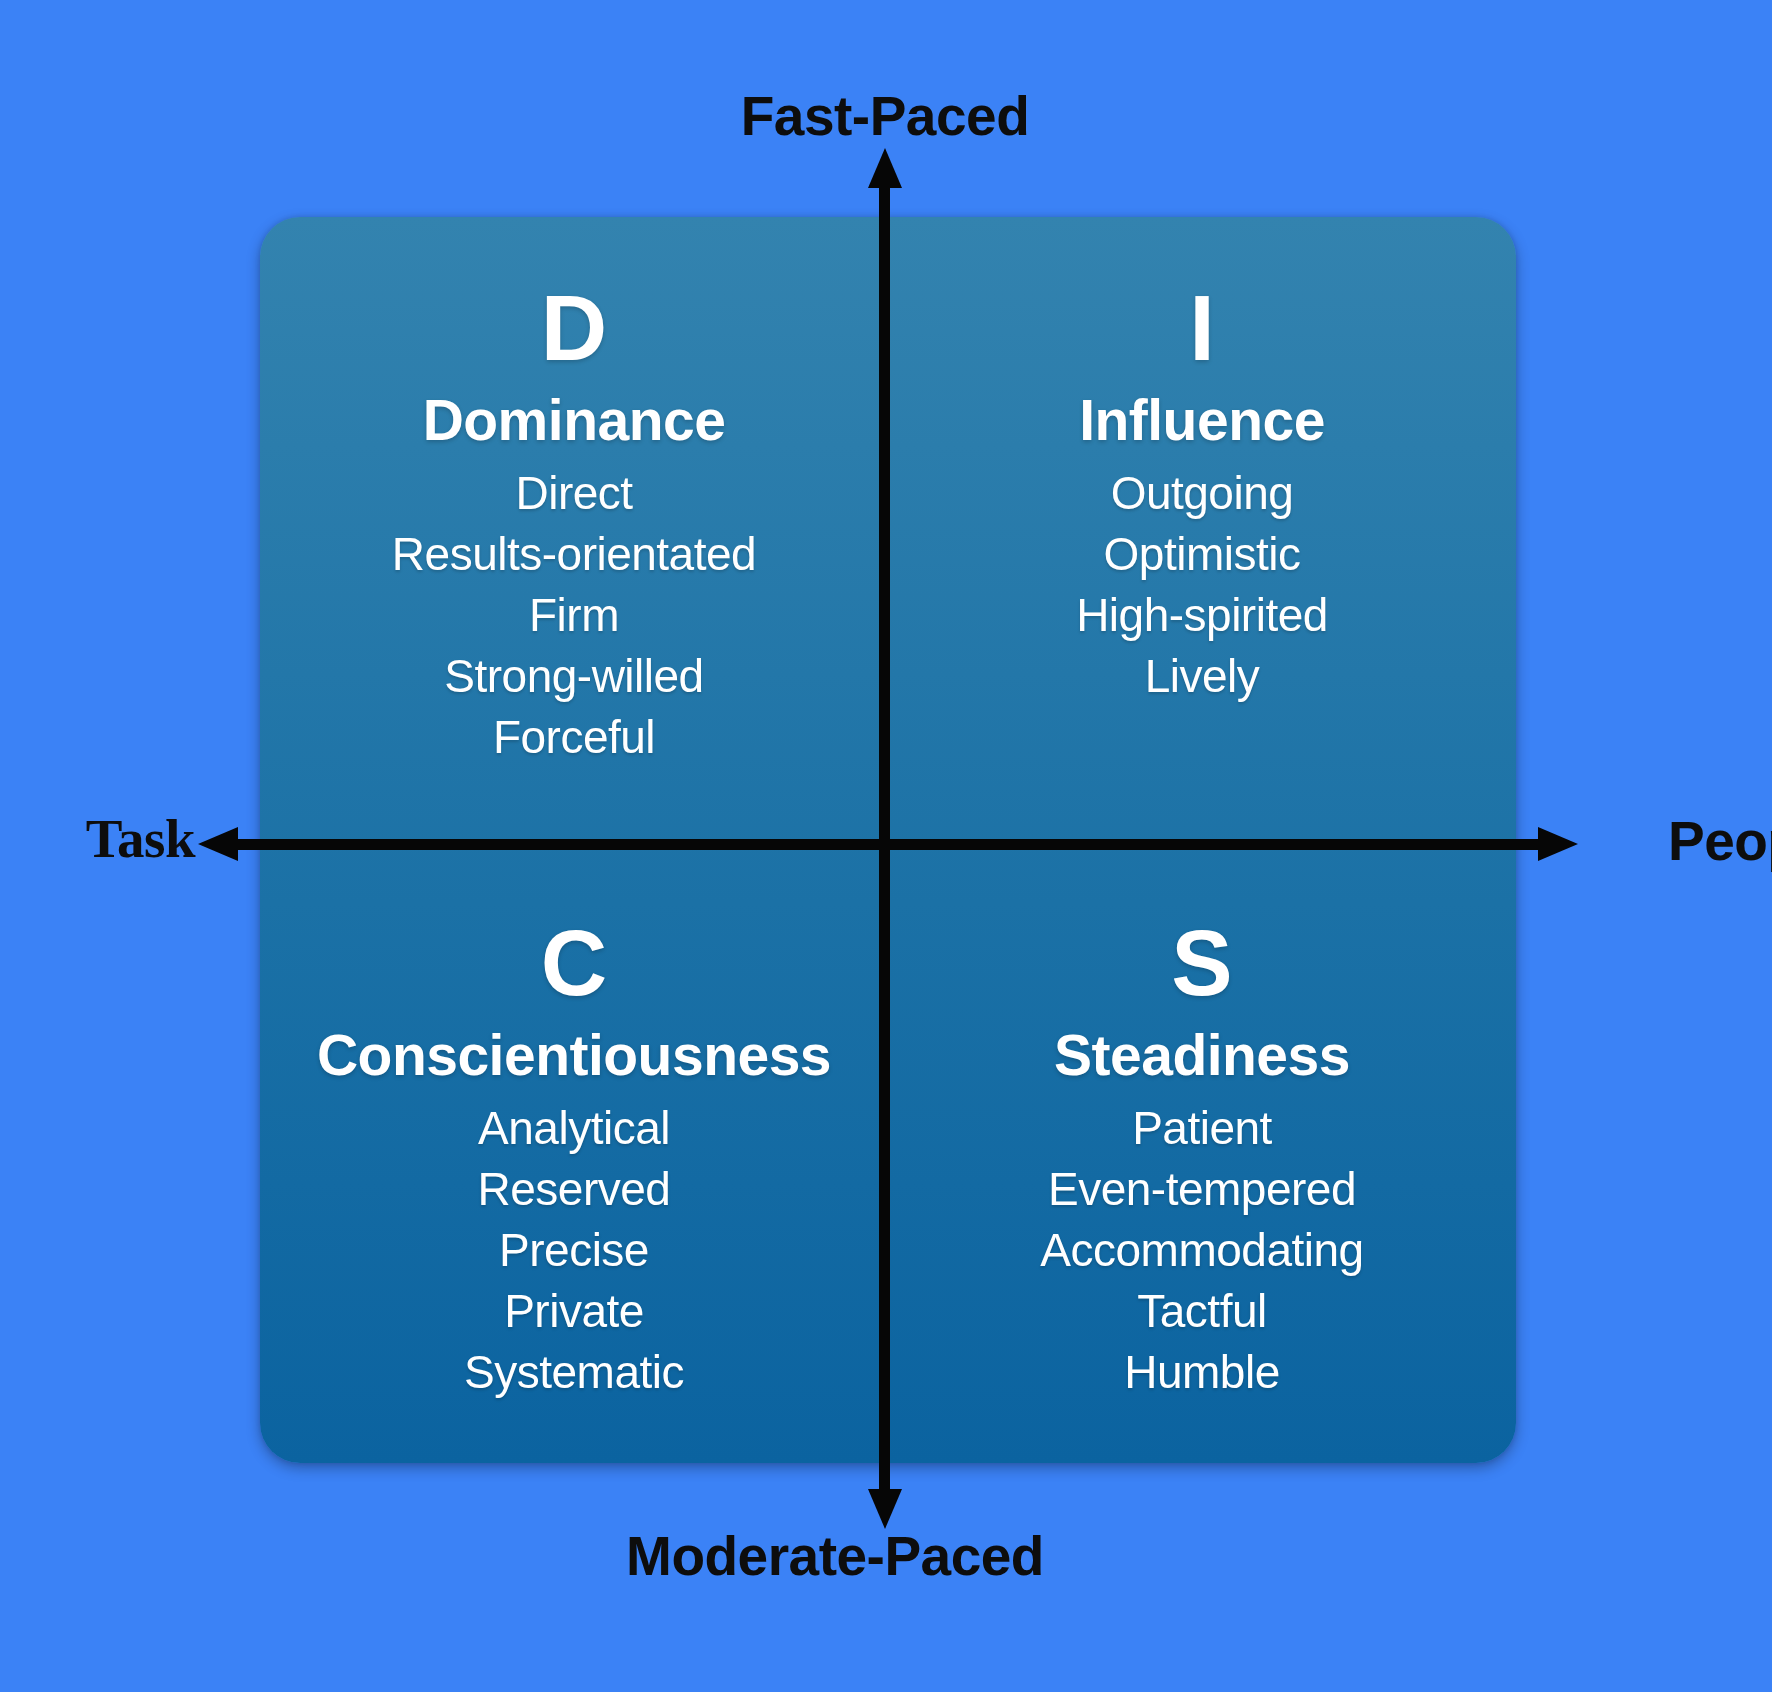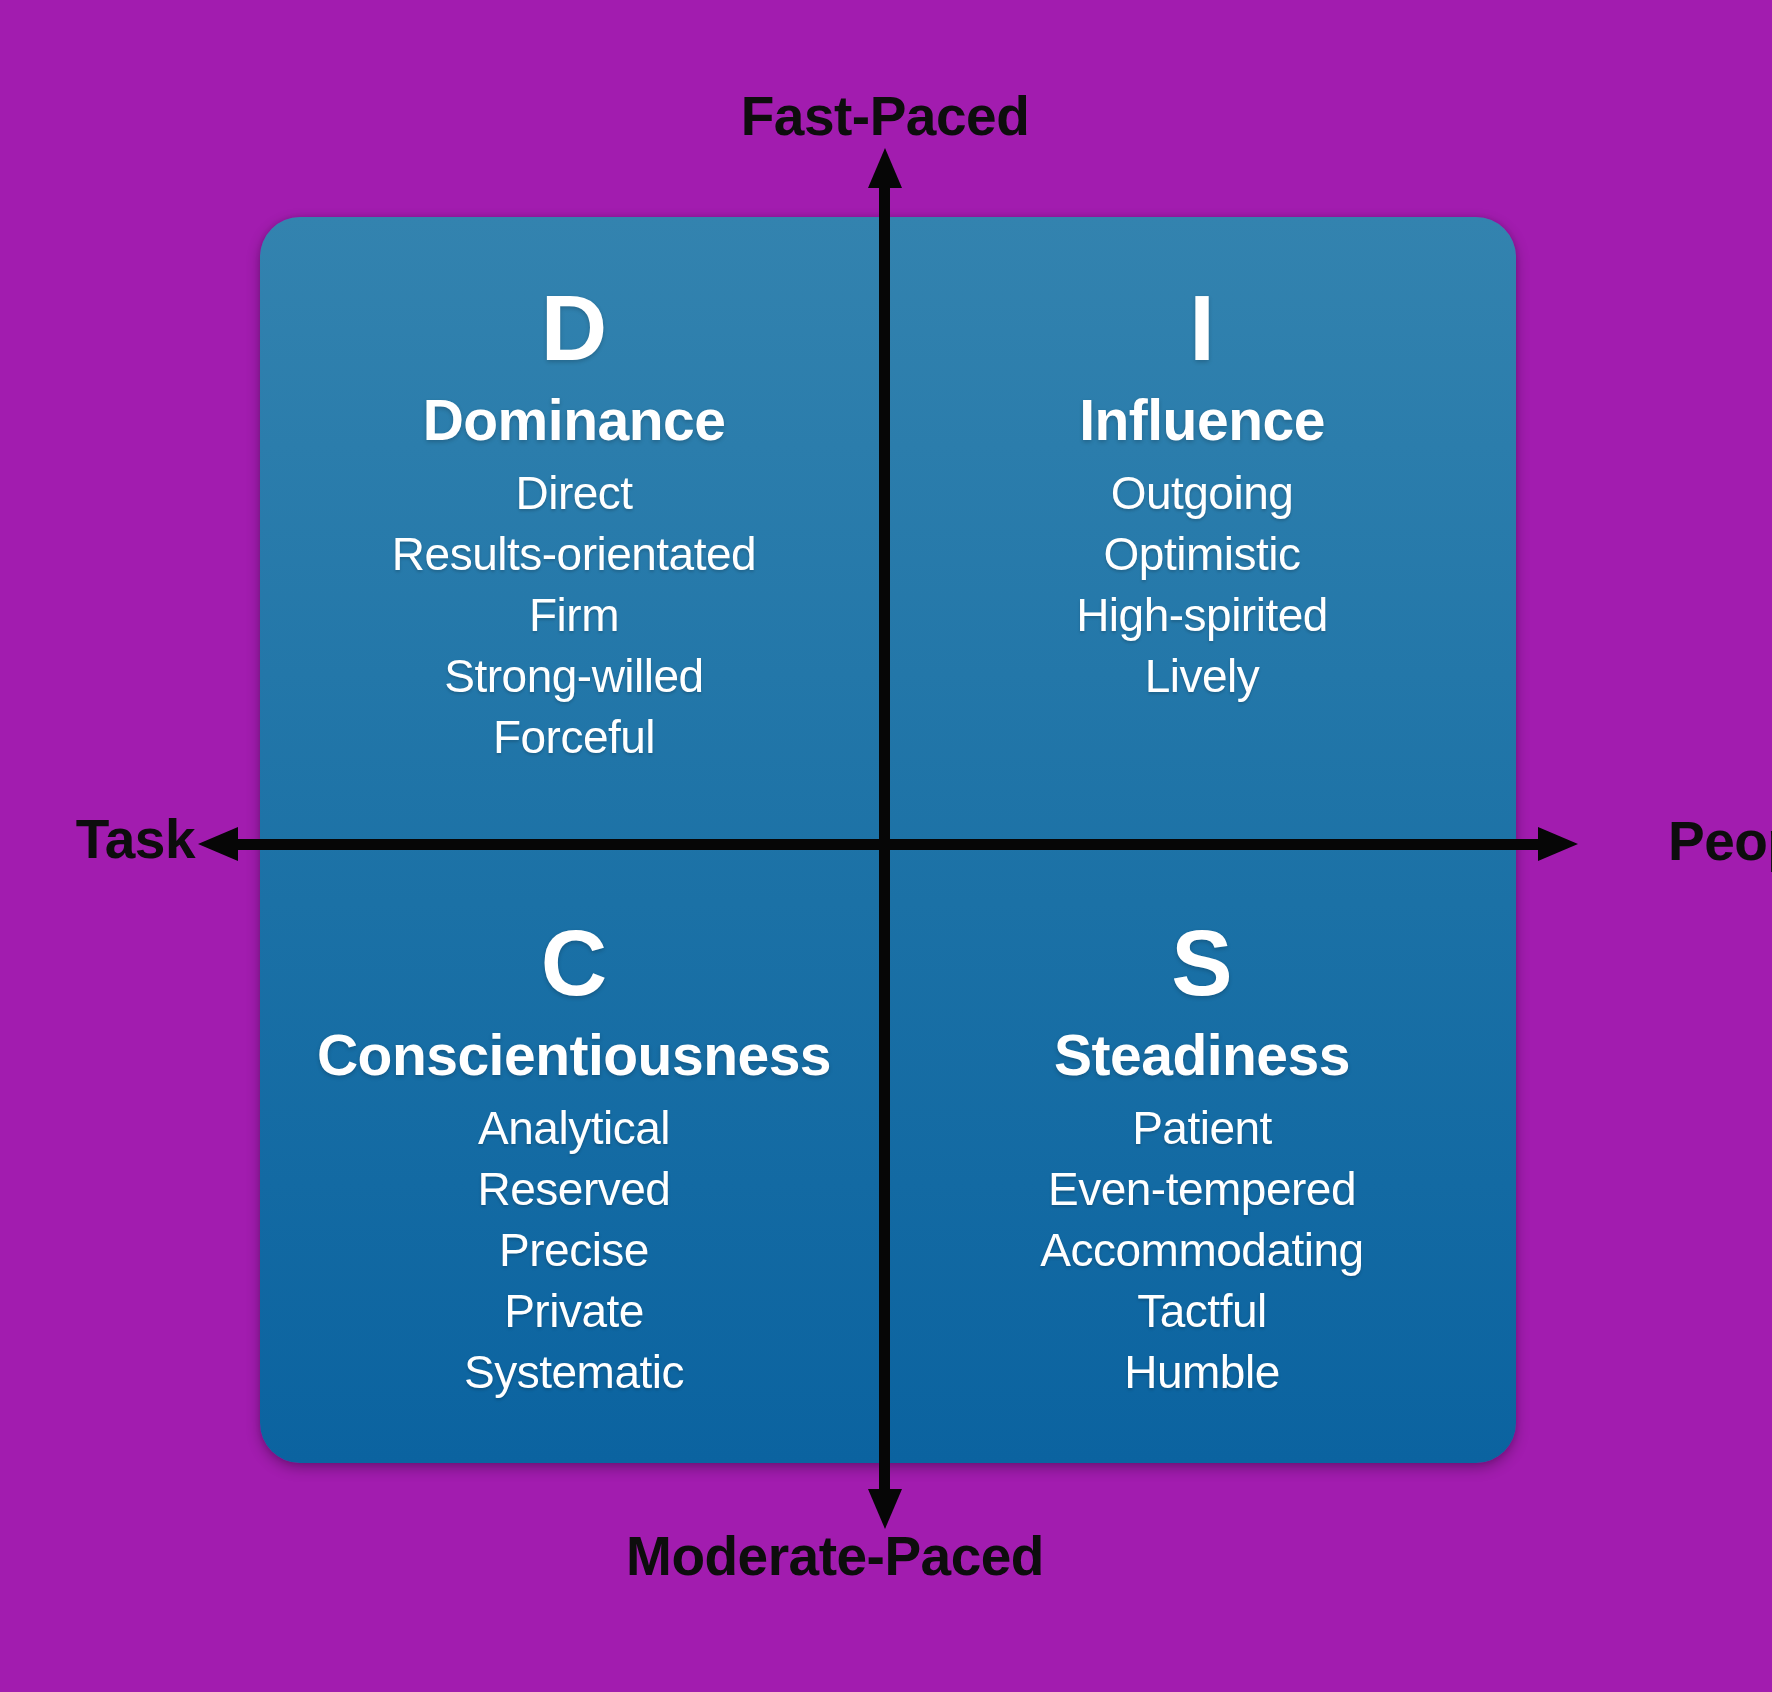--- a/index.html
+++ b/index.html
@@ -5,21 +5,21 @@
   html, body {
     margin: 0;
     padding: 0;
     background: #ffffff;
     font-family: "Liberation Sans", "DejaVu Sans", sans-serif;
   }
   .canvas {
     position: relative;
     width: 1772px;
     height: 1692px;
-    background: #a21caf;
+    background: #3b82f6;
     overflow: hidden;
   }
 
   
   .box {
     position: absolute;
     left: 260px;
     top: 217px;
     width: 1256px;
     height: 1246px;
@@ -132,20 +132,21 @@
     transform: translateX(-50%);
   }
   .axis-label.bottom {
     left: 835px;
     top: 1524px;
     transform: translateX(-50%);
   }
   .axis-label.task {
     right: 1577px;
     top: 807px;
+    font-family: Liberation Serif, serif;
   }
   .axis-label.people {
     left: 1668px;
     top: 809px;
   }
 </style>
 </head>
 <body>
 
 <div class="canvas">

